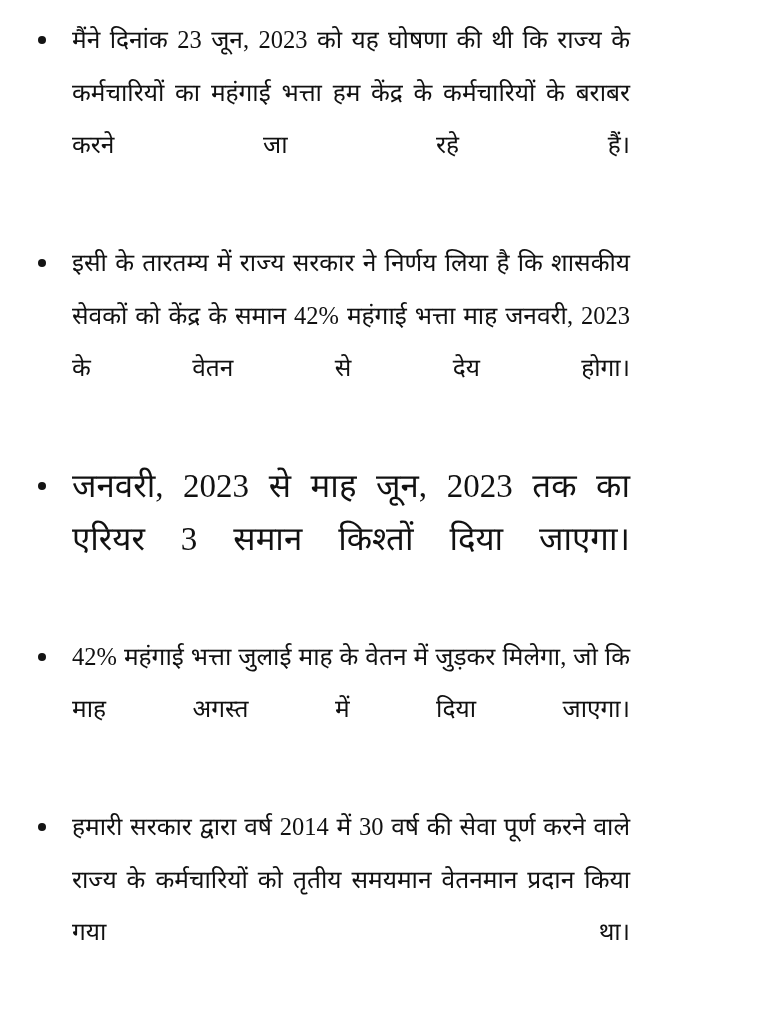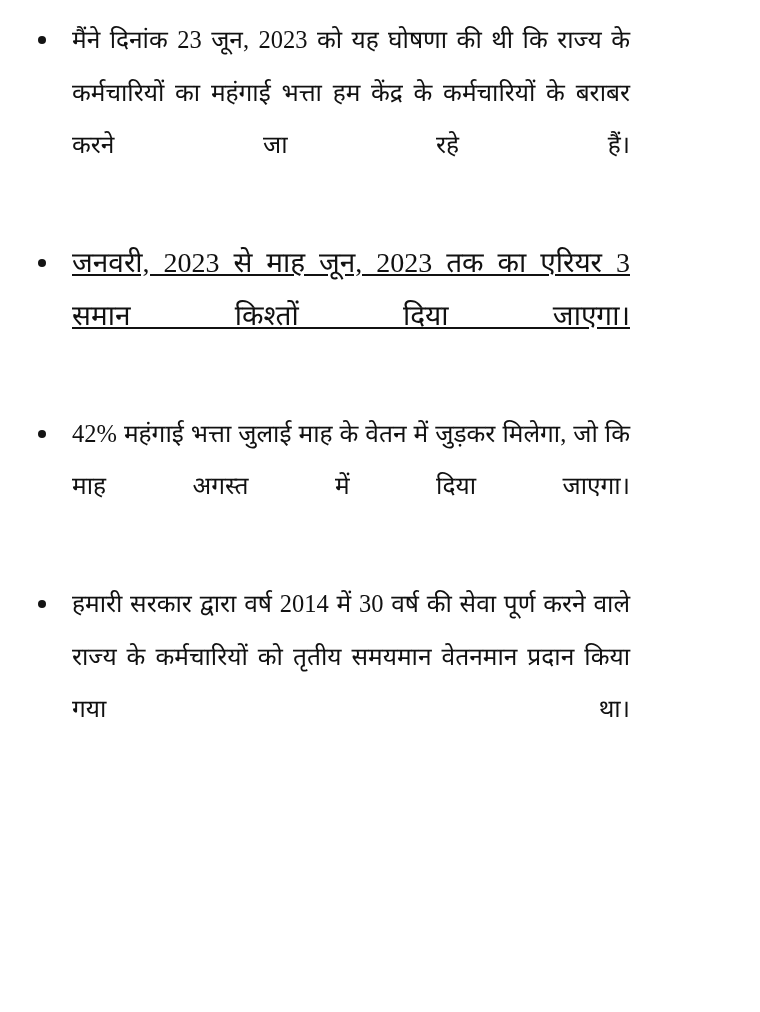--- a/index.html
+++ b/index.html
@@ -65,37 +65,41 @@
   .bullet-item .bullet-text::after {
     content: "";
     display: inline-block;
     width: 100%;
     height: 0;
   }
 
   
   .item-0 { font-size: 24.5px; }
   .item-1 { font-size: 24.5px; }
-  .item-2 { font-size: 28px; word-spacing: 3.5px; text-decoration: underline; }
+  .item-2 { font-size: 33px; word-spacing: 3.5px; }
   .item-3 { font-size: 24.5px; font-family: Liberation Serif, serif; }
   .item-4 { font-size: 24.5px; word-spacing: 3px; }
   .item-5 { font-size: 24.5px; }
 </style>
 </head>
 <body>
 
 <div class="page">
 
   <ul class="bullet-list">
 
     <li class="bullet-item item-0">
       <span class="bullet-marker"></span>
       <span class="bullet-text">मैंने दिनांक 23 जून, 2023 को यह घोषणा की थी कि राज्य के कर्मचारियों का महंगाई भत्ता हम केंद्र के कर्मचारियों के बराबर करने जा रहे हैं।</span>
     </li>
 
+    <li class="bullet-item item-1">
+      <span class="bullet-marker"></span>
+      <span class="bullet-text">इसी के तारतम्य में राज्य सरकार ने निर्णय लिया है कि शासकीय सेवकों को केंद्र के समान 42% महंगाई भत्ता माह जनवरी, 2023 के वेतन से देय होगा।</span>
+    </li>
 
     <li class="bullet-item item-2">
       <span class="bullet-marker"></span>
       <span class="bullet-text">जनवरी, 2023 से माह जून, 2023 तक का एरियर 3 समान किश्तों दिया जाएगा।</span>
     </li>
 
     <li class="bullet-item item-3">
       <span class="bullet-marker"></span>
       <span class="bullet-text">42% महंगाई भत्ता जुलाई माह के वेतन में जुड़कर मिलेगा, जो कि माह अगस्त में दिया जाएगा।</span>
     </li>

